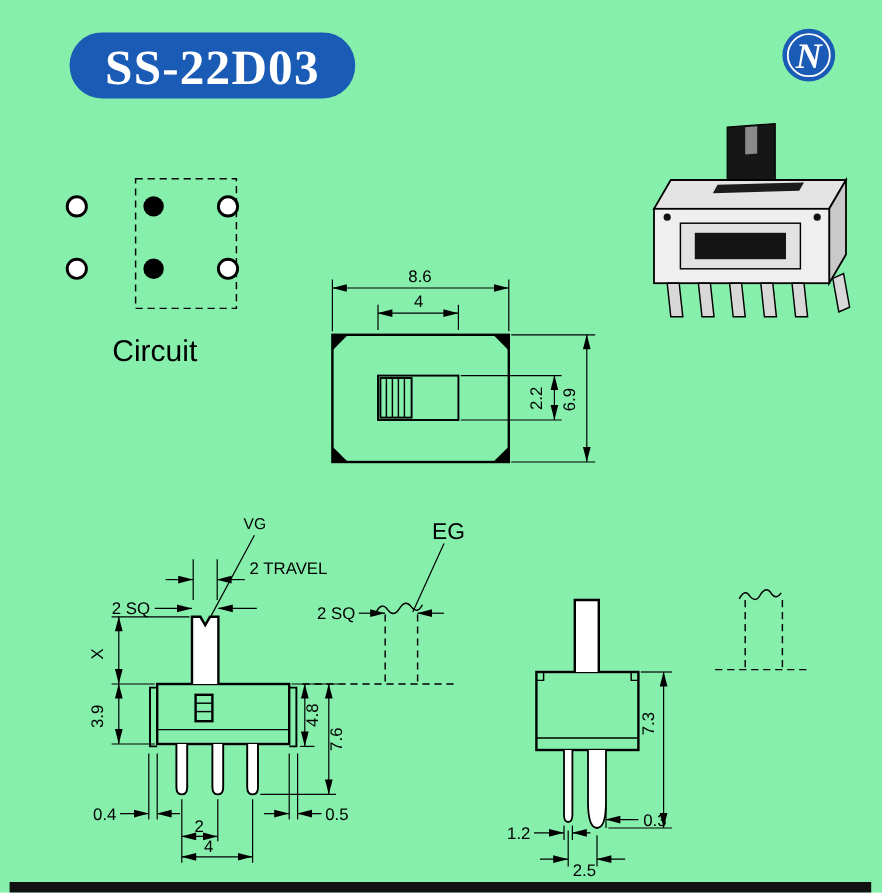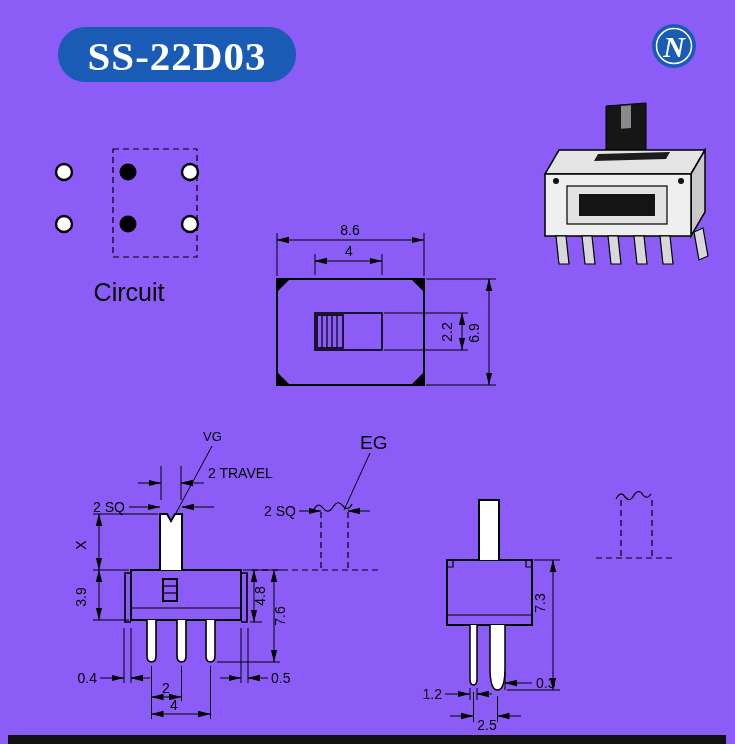--- a/index.html
+++ b/index.html
@@ -1,16 +1,16 @@
 <!DOCTYPE html>
 <html><head>
 <meta charset="utf-8">
 <style>
   html,body{margin:0;padding:0;background:#ffffff;}
-  .page{width:735px;height:744px;position:relative;background:#8b5cf6;overflow:hidden;
+  .page{width:735px;height:744px;position:relative;background:#86efac;overflow:hidden;
         font-family:"Liberation Sans",sans-serif;}
   svg{display:block}
   .box{stroke:#000;stroke-width:2;fill:none}
   .box15{stroke:#000;stroke-width:1.6;fill:none}
   .thin{stroke:#000;stroke-width:1.2;fill:none}
   .dim{stroke:#000;stroke-width:1;fill:none}
   .dashed{stroke:#000;stroke-width:1.2;fill:none;stroke-dasharray:6 4}
   .dimtxt{font:14px "Liberation Sans",sans-serif;fill:#000}
   .small{font:13px "Liberation Sans",sans-serif;fill:#000}
   .big{font:19px "Liberation Sans",sans-serif;fill:#000}

